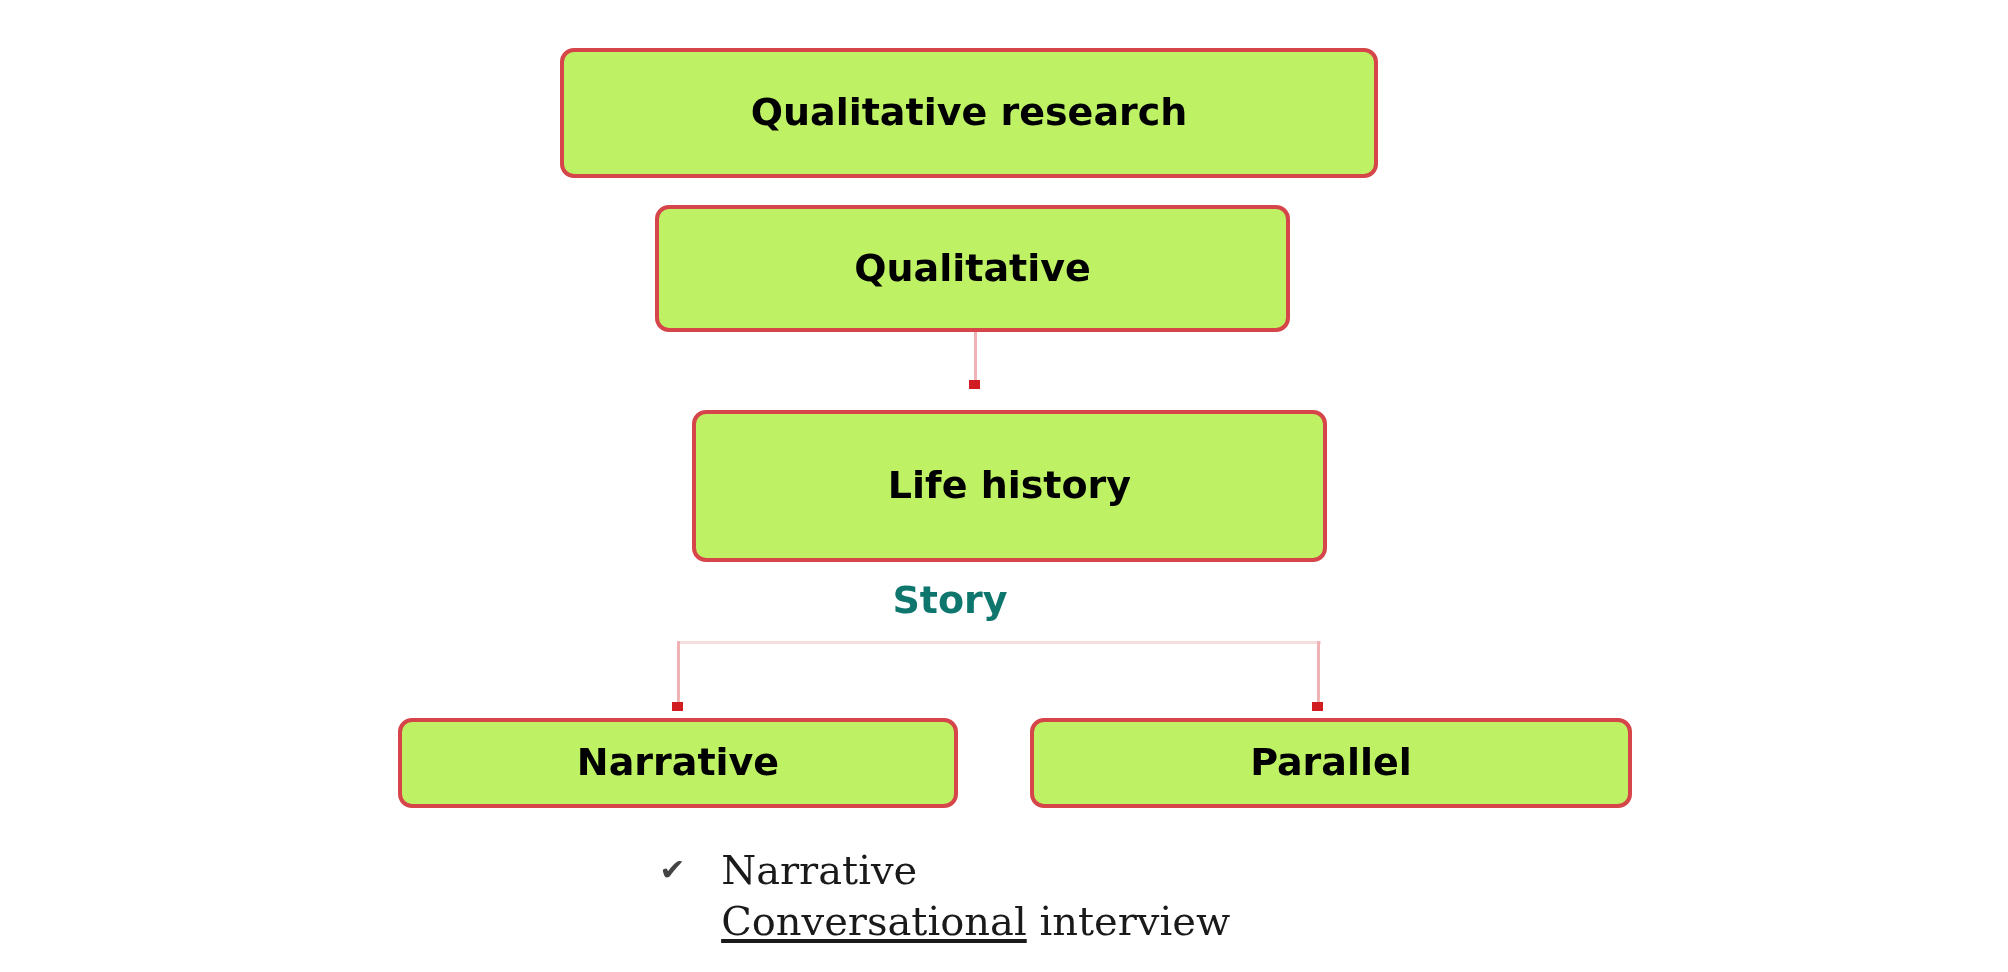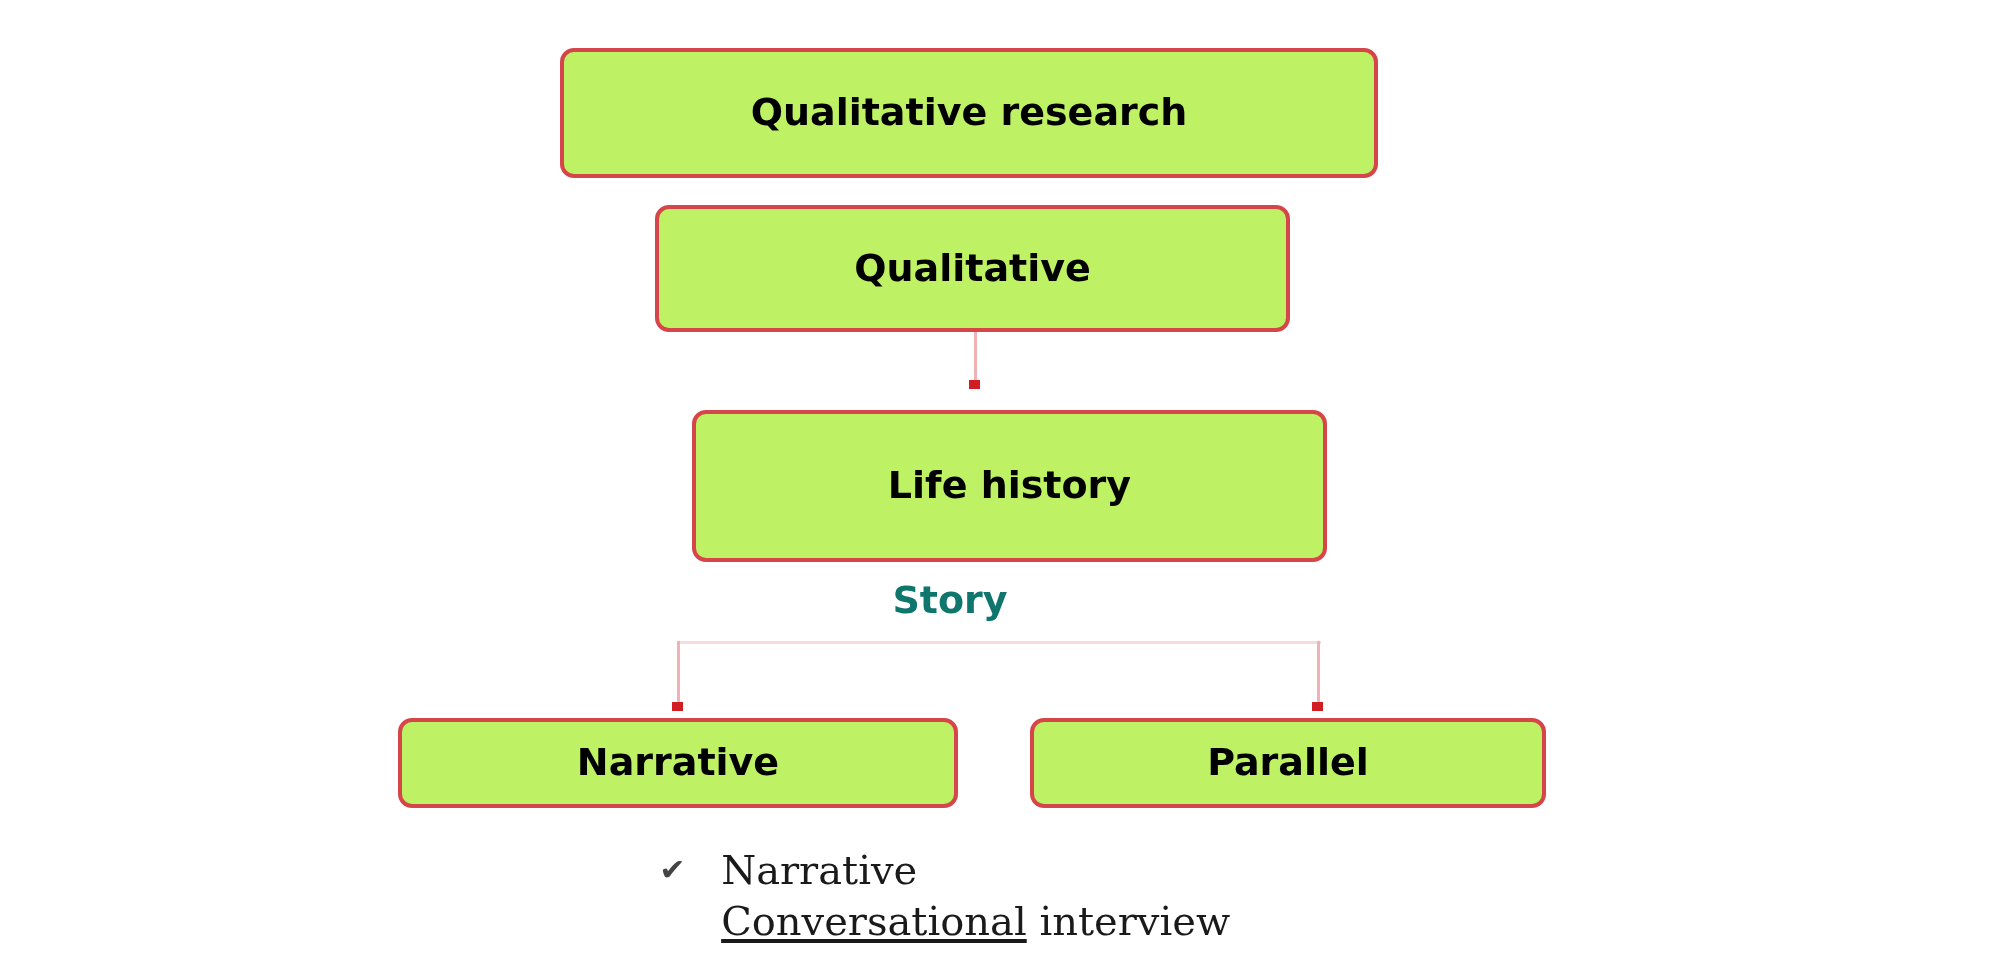--- a/index.html
+++ b/index.html
@@ -38,21 +38,21 @@
     line-height: 1.1;
     color: #000000;
     letter-spacing: 0px;
     white-space: nowrap;
   }
 
   #node-qualitative-research { left: 560px;  top: 48px;  width: 818px; height: 130px; }
   #node-narratives           { left: 655px;  top: 205px; width: 635px; height: 127px; }
   #node-life-history         { left: 655px;  top: 410px; width: 635px; height: 152px; margin-left: 37px; }
   #node-multiple             { left: 398px;  top: 718px; width: 560px; height: 90px;  }
-  #node-parallel             { left: 1030px; top: 718px; width: 516px; height: 90px;  }
+  #node-parallel             { left: 1030px; top: 718px; width: 602px; height: 90px;  }
 
   
   #label-story {
     position: absolute;
     left: 770px;
     top: 578px;
     width: 360px;
     text-align: center;
     font-family: "DejaVu Sans", sans-serif;
     font-weight: bold;

